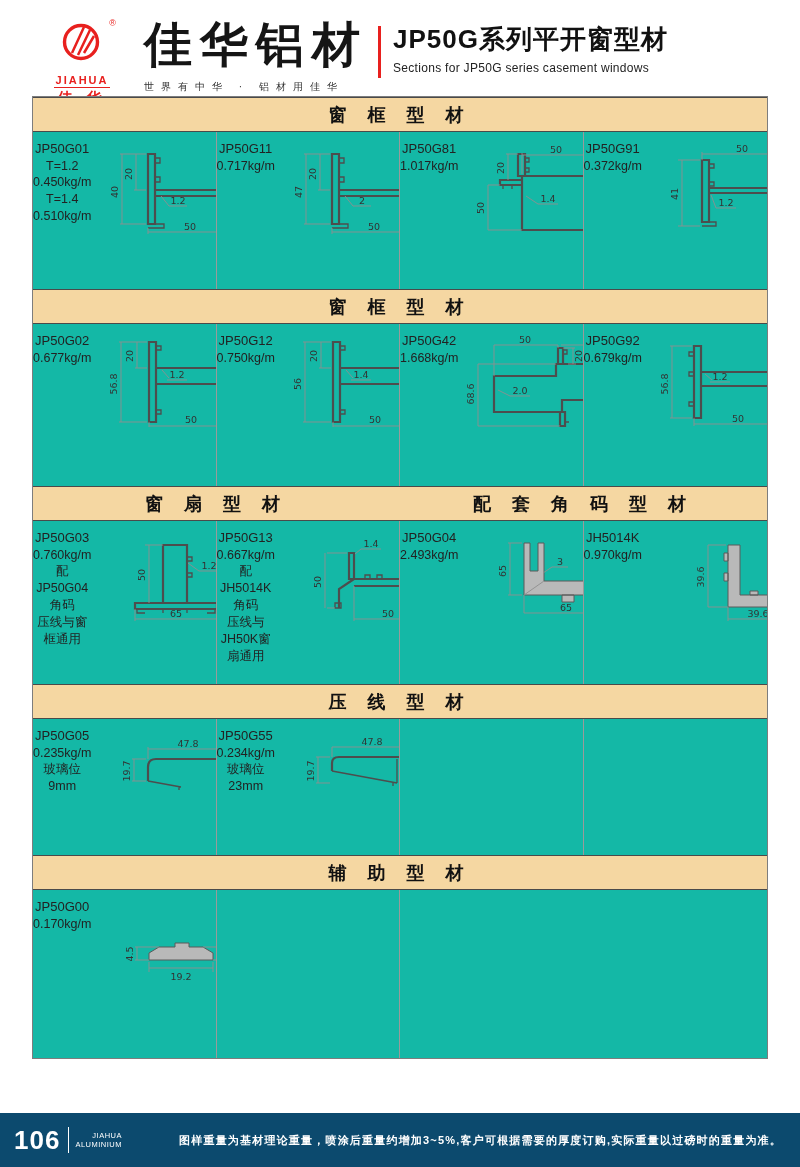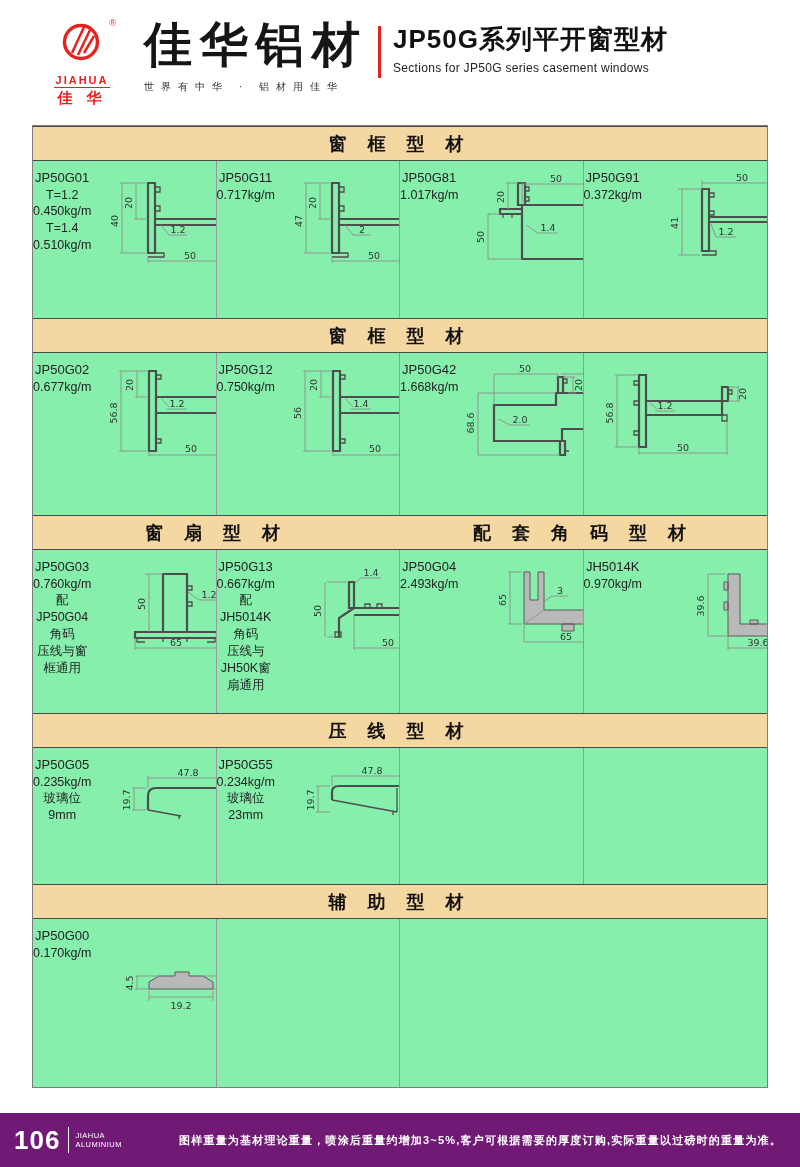--- a/index.html
+++ b/index.html
@@ -14,40 +14,40 @@
            border-bottom:1.5px solid #e8201e;display:inline-block;padding:0 2px 1px;}
   .logo-cn{color:#e8201e;font-weight:bold;font-size:15px;letter-spacing:5px;margin-top:1px;}
   .company-block{margin-left:6px;}
   .company-name{font-size:48px;line-height:1.05;font-weight:900;color:#151515;letter-spacing:8px;}
   .company-tagline{font-size:10px;color:#333;letter-spacing:7px;margin-top:10px;}
   .red-divider{width:3px;height:52px;background:#e8201e;margin:6px 12px 0 10px;}
   .title-block{margin-top:2px;}
   .title-cn{font-size:26px;font-weight:800;color:#111;letter-spacing:1px;}
   .title-en{font-size:12px;color:#222;margin-top:4px;letter-spacing:.3px;}
   
-  .catalog{position:absolute;left:32px;top:125px;width:734px;border:1px solid #7d7d7d;background:#86efac;}
+  .catalog{position:absolute;left:32px;top:96px;width:734px;border:1px solid #7d7d7d;background:#14b8a6;}
   .band{height:33px;background:#f5d7a2;border-top:1px solid #4a4a4a;border-bottom:1px solid #4a4a4a;
         display:flex;align-items:center;}
   .band-label{flex:1;text-align:center;font-size:18px;font-weight:700;color:#111;letter-spacing:8px;}
   .prow{display:grid;grid-template-columns:repeat(4,1fr);}
   .r-a{height:157px}.r-b{height:162px}.r-c{height:163px}.r-d{height:136px}.r-e{height:168px}
   .cell{border-right:1px solid #9a9a9a;display:flex;flex-direction:row;padding-top:8px;overflow:hidden;}
   .cell:last-child{border-right:none;}
   .ct{text-align:center;color:#222;font-size:12.5px;line-height:1.35;}
   .code{font-size:13px;}
   .cd{flex:1;display:flex;justify-content:center;min-height:0;}
   
   .p{fill:none;stroke:#4d4d4d;stroke-width:2.2;stroke-linejoin:miter;}
   .p2{fill:none;stroke:#4d4d4d;stroke-width:1.3;}
   .pf{fill:#b9b9b9;stroke:#5a5a5a;stroke-width:1;}
   .dl{fill:none;stroke:#8f8f8f;stroke-width:.9;}
   .dt{font-family:"DejaVu Sans",sans-serif;font-size:9.5px;fill:#333;}
   
-  .page-footer{position:absolute;left:0;right:0;bottom:0;height:54px;background:#701a75;color:#fff;
-               display:flex;align-items:center;padding:3px 14px;box-sizing:border-box;}
+  .page-footer{position:absolute;left:0;right:0;bottom:0;height:54px;background:#0c4a6e;color:#fff;
+               display:flex;align-items:center;padding:3px 14px;box-sizing:border-box;text-align:right;}
   .page-num{font-size:26px;font-weight:bold;letter-spacing:1px;}
   .fdiv{width:1px;height:26px;background:#fff;margin:0 6px 0 8px;}
   .fbrand{font-size:7.5px;line-height:1.25;letter-spacing:.5px;}
   .fnote{margin-left:auto;font-size:11px;font-weight:700;letter-spacing:1.2px;padding-right:4px;}
 </style>
 </head>
 <body>
 
 <div class="page-header">
   <div class="logo-block">
@@ -229,20 +229,24 @@
         <text class="dt" text-anchor="middle" transform="translate(124,24) rotate(-90)">20</text>
         <path class="dl" d="M98,32 h-78 M102,94 h-82 M20,32 v62"></path>
         <text class="dt" text-anchor="middle" transform="translate(16,62) rotate(-90)">68.6</text>
         <path class="dl" d="M52,64 L40,58 M52,64 h20"></path>
         <text class="dt" x="62" y="62" text-anchor="middle">2.0</text>
       </svg>
         </div>
     </div>
 
     <div class="cell">
+      <div class="ct">
+          <div class="code">JP50G92</div>
+        <div>0.679kg/m</div>
+        </div>
       <div class="cd">
           <svg width="176" height="96" viewBox="0 0 176 96">
         <path class="p" d="M52,14 h7 v72 h-7 z M59,40 h76 v14 h-76 M135,26 h6 v14 h-6 z"></path>
         <path class="p2" d="M47,20 h5 v4 h-5 z M47,40 h5 v4 h-5 z M47,70 h5 v4 h-5 z M141,29 h4 v4 h-4 M135,54 h5 v6 h-5 z"></path>
         <path class="dl" d="M50,14 h-22 M50,86 h-22 M30,14 v72"></path>
         <text class="dt" text-anchor="middle" transform="translate(26,52) rotate(-90)">56.8</text>
         <path class="dl" d="M141,26 h12 M141,40 h12 M151,26 v14"></path>
         <text class="dt" text-anchor="middle" transform="translate(159,33) rotate(-90)">20</text>
         <path class="dl" d="M70,48 L63,42 M68,50 h20"></path>
         <text class="dt" x="78" y="48" text-anchor="middle">1.2</text>

